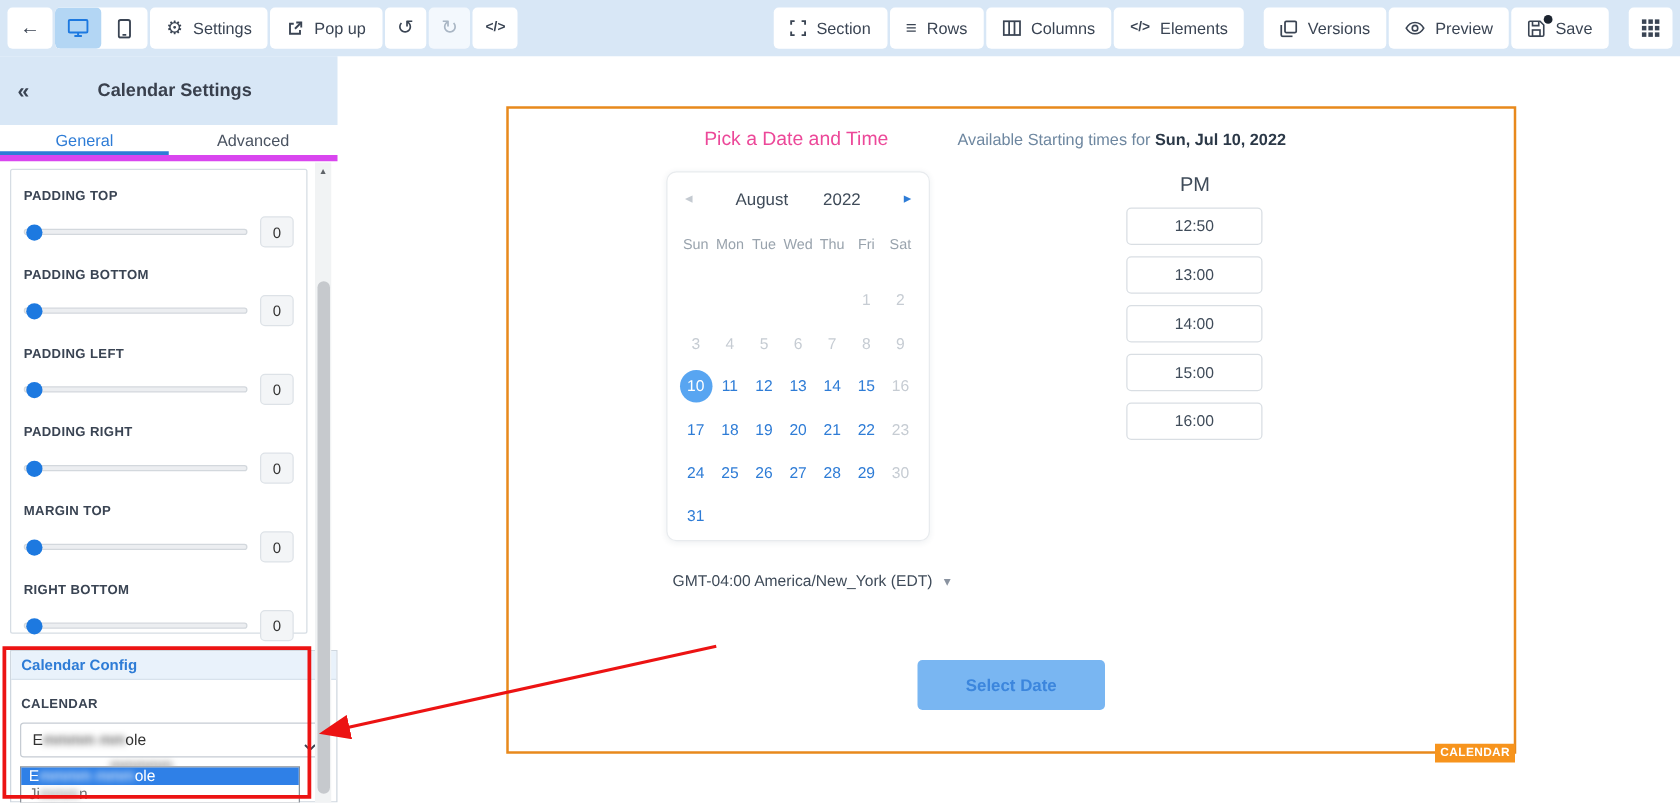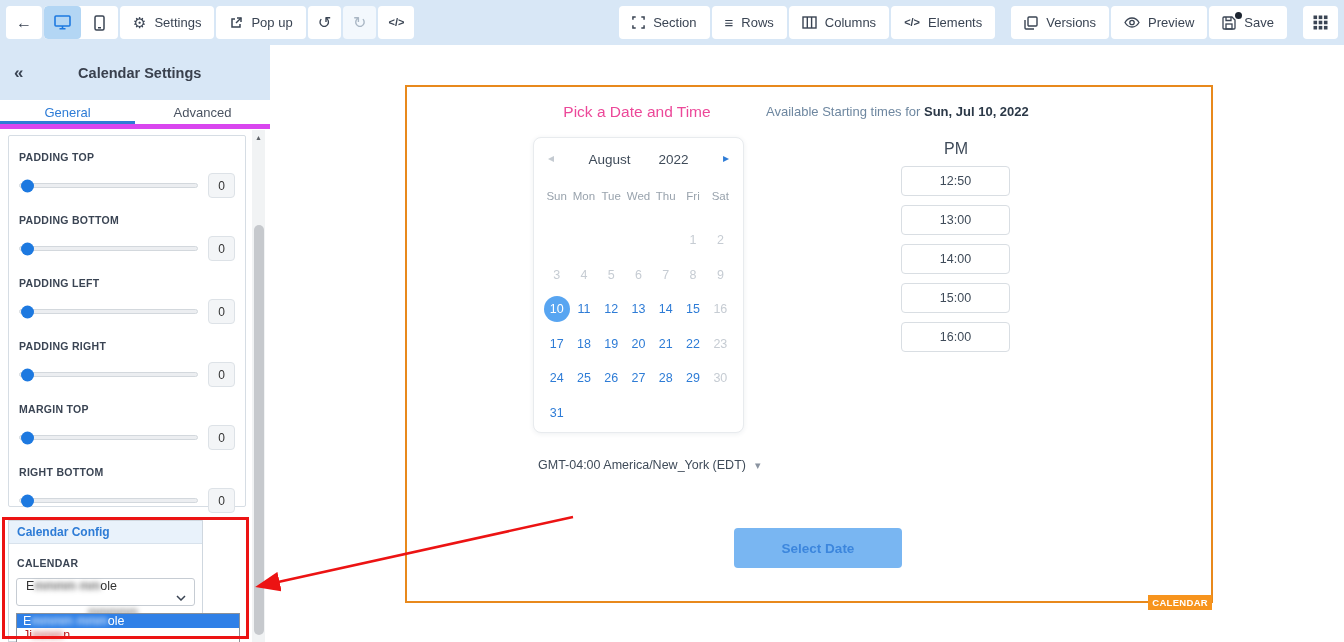--- a/index.html
+++ b/index.html
@@ -40,35 +40,35 @@
   .slider-item { height:58px; }
   .slider-label { font-size:10.5px; font-weight:bold; color:#3a4453; letter-spacing:.3px; margin:5px 0 10px; }
   .slider-row { display:flex; align-items:center; gap:10px; }
   .slider-track { flex:1; height:5px; background:#eceef1; border:1px solid #d3d8dd; border-radius:3px;
     position:relative; cursor:pointer; }
   .slider-thumb { position:absolute; left:1px; top:50%; transform:translateY(-50%);
     width:13px; height:13px; border-radius:50%; background:#1d79e0; }
   .slider-value { width:27px; height:25px; background:#f3f5f7; border:1px solid #dde2e7; border-radius:4px;
     font-size:12px; color:#333; display:flex; align-items:center; justify-content:center; }
 
-  .config-panel { position:absolute; left:8px; top:475px; width:195px; height:122px;
+  .config-panel { position:absolute; left:8px; top:475px; width:262px; height:122px;
     border:1px solid #cfd7df; background:#fff; }
   .config-header { height:23px; background:#e9f2fb; border-bottom:1px solid #d8e2ec; color:#2e7cd6;
     font-size:12px; font-weight:bold; line-height:22px; padding:0 8px; }
   .config-label { font-size:10.5px; font-weight:bold; color:#3a4453; margin:13px 8px 9px; letter-spacing:.3px; }
   .config-select { margin:0 7px; height:28px; border:1px solid #c6ccd3; border-radius:3px;
-    display:flex; align-items:flex-start; padding:0 22px 0 9px; font-size:12.5px; color:#333;
+    display:flex; align-items:center; padding:0 22px 0 9px; font-size:12.5px; color:#333;
     position:relative; cursor:pointer; background:#fff; }
   .config-select .caret { position:absolute; right:8px; top:11px; }
   .blur { filter:blur(2.6px); }
   .config-peek { position:absolute; left:7px; top:84px; width:224px; height:8px; overflow:hidden;
     padding-left:72px; font-size:12px; color:#555; }
   .listbox { position:absolute; left:7px; top:92px; width:224px; border:1px solid #8b9199;
     background:#fff; z-index:30; }
-  .opt { height:14px; display:flex; align-items:center; padding-left:6px; font-size:12.5px; color:#b91c1c;
+  .opt { height:14px; display:flex; align-items:center; padding-left:6px; font-size:12.5px; color:#737373;
     cursor:pointer; overflow:hidden; }
   .opt.hl { background:#2f80e7; color:#fff; }
   .opt:last-child { height:14px; }
 
   .scrollbar { position:absolute; left:252px; top:85px; width:13px; height:512px; background:#f1f3f4; }
   .scroll-up { height:15px; display:flex; align-items:center; justify-content:center;
     font-size:7px; color:#5f6368; cursor:pointer; }
   .scroll-thumb { position:absolute; left:1.5px; top:95px; width:10px; height:410px;
     background:#c6c9cd; border-radius:5px; cursor:pointer; }
 
@@ -106,21 +106,21 @@
   .pm-col { position:absolute; left:626px; top:95px; width:120px; text-align:center; }
   .ampm-header { font-size:16px; color:#3f4b59; }
   .no-slots { margin-top:11px; font-size:12.5px; color:#3f4b59; }
   .slots { position:absolute; left:631px; top:121px; width:109px; }
   .slot { height:30px; margin-bottom:9px; border:1px solid #d9dee3; border-radius:4px; background:#fff;
     display:flex; align-items:center; justify-content:center; font-size:12.5px; color:#3f4b59;
     cursor:pointer; }
   .timezone { position:absolute; left:268px; top:413px; font-size:12.5px; color:#3f4b59;
     display:flex; align-items:center; gap:9px; cursor:pointer; }
   .tz-caret { color:#8a93a0; font-size:11px; }
-  .select-date { position:absolute; left:464px; top:483px; width:168px; height:40px; background:#79b6f2;
+  .select-date { position:absolute; left:464px; top:483px; width:150px; height:40px; background:#79b6f2;
     border-radius:4px; display:flex; align-items:center; justify-content:center; font-size:13.5px;
     font-weight:bold; color:#3c86dd; cursor:pointer; }
 
   
   .red-rect { position:absolute; left:2px; top:517px; width:247px; height:122px;
     border:3px solid #ec1313; z-index:60; pointer-events:none; }
   .arrow-overlay { position:absolute; left:0; top:0; z-index:70; pointer-events:none; }
 </style>
 </head>
 <body>

